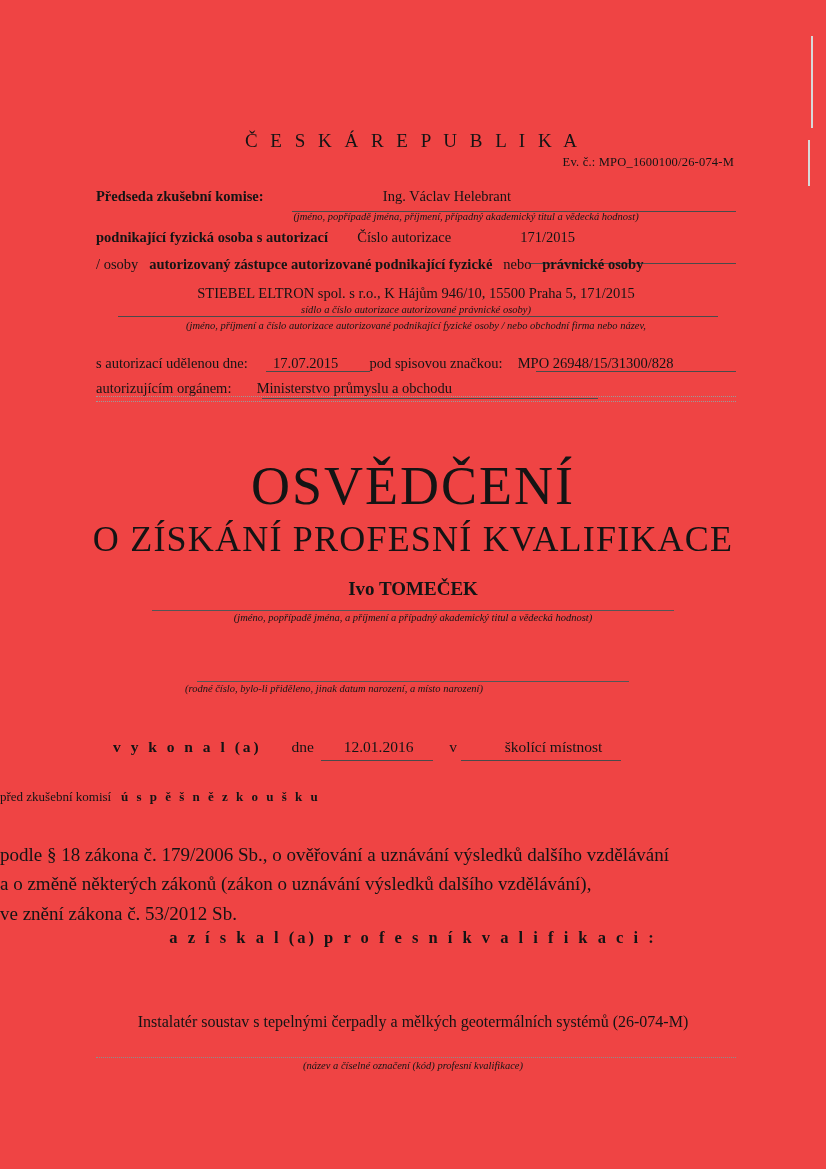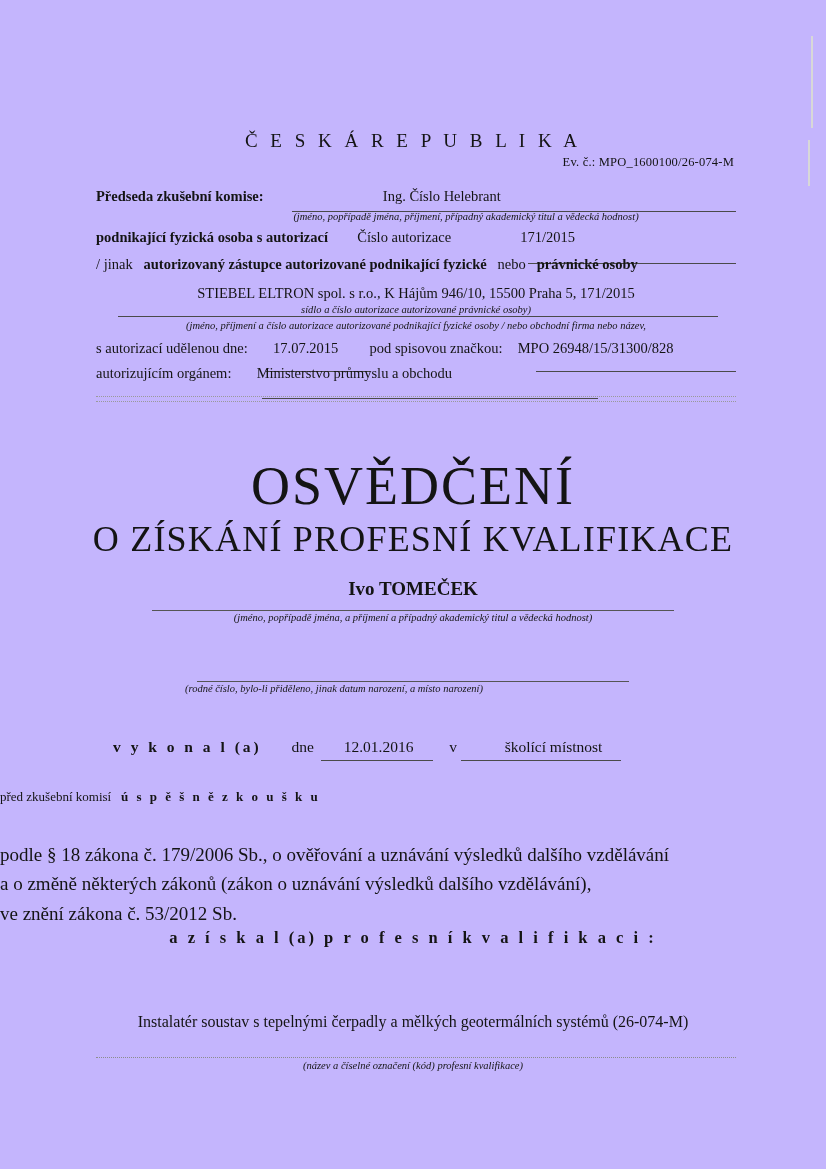--- a/index.html
+++ b/index.html
@@ -11,21 +11,21 @@
     width: 826px;
     height: 1169px;
     position: relative;
     font-family: "Liberation Serif", serif;
     color: #141414;
     overflow: hidden;
   }
   .page {
     position: absolute;
     inset: 0;
-    background: #c4b5fd;
+    background: #ef4444;
   }
   
   .edge-mark {
     position: absolute;
     background: #d8d8d8;
   }
 
   .country-title {
     position: absolute;
     top: 130px;
@@ -227,54 +227,54 @@
   <div class="edge-mark" style="left:808px; top:140px; width:2px; height:46px;"></div>
 
   <div class="country-title">Č E S K Á   R E P U B L I K A</div>
   <div class="ev-number">Ev. č.: MPO_1600100/26-074-M</div>
 
   <div class="hdr">
 
     <div class="row" style="margin-top:0;">
       <span class="b">Předseda zkušební komise:</span>
       <span style="display:inline-block; width:112px;"></span>
-      <span>Ing. Číslo Helebrant</span>
+      <span>Ing. Václav Helebrant</span>
     </div>
     <div class="u-line" style="left:196px; top:25px; width:444px;"></div>
 
     <div class="note" style="margin-top:4px; padding-left:100px;">(jméno, popřípadě jména, příjmení, případný akademický titul a vědecká hodnost)</div>
 
     <div class="row" style="margin-top:3px;">
       <span class="b">podnikající fyzická osoba s autorizací</span>
       <span style="display:inline-block; width:22px;"></span>
       <span>Číslo autorizace</span>
       <span style="display:inline-block; width:62px;"></span>
       <span>171/2015</span>
     </div>
     <div class="u-line" style="left:432px; top:77px; width:208px;"></div>
 
     <div class="row" style="margin-top:6px;">
-      <span>/ jinak</span>
+      <span>/ osoby</span>
       <span>&nbsp;</span>
       <span class="b">autorizovaný zástupce autorizované podnikající fyzické</span>
       <span>&nbsp;</span>
       <span>nebo</span>
       <span>&nbsp;</span>
       <span class="b">právnické osoby</span>
     </div>
 
     <div class="row centerline" style="margin-top:8px; font-size:14.5px;">
       <span>STIEBEL ELTRON spol. s r.o., K Hájům 946/10, 15500 Praha 5, 171/2015</span>
     </div>
     <div class="u-line" style="left:22px; top:130px; width:600px;"></div>
 
     <div class="note">sídlo a číslo autorizace autorizované právnické osoby)</div>
     <div class="note" style="margin-top:4px;">(jméno, příjmení a číslo autorizace autorizované podnikající fyzické osoby / nebo obchodní firma nebo název,</div>
 
-    <div class="row" style="margin-top:5px;">
+    <div class="row" style="margin-top:20px;">
       <span>s autorizací udělenou dne:</span>
       <span style="display:inline-block; width:18px;"></span>
       <span>17.07.2015</span>
       <span style="display:inline-block; width:24px;"></span>
       <span>pod spisovou značkou:</span>
       <span style="display:inline-block; width:8px;"></span>
       <span>MPO 26948/15/31300/828</span>
     </div>
     <div class="u-line" style="left:170px; top:185px; width:104px;"></div>
     <div class="u-line" style="left:440px; top:185px; width:200px;"></div>

